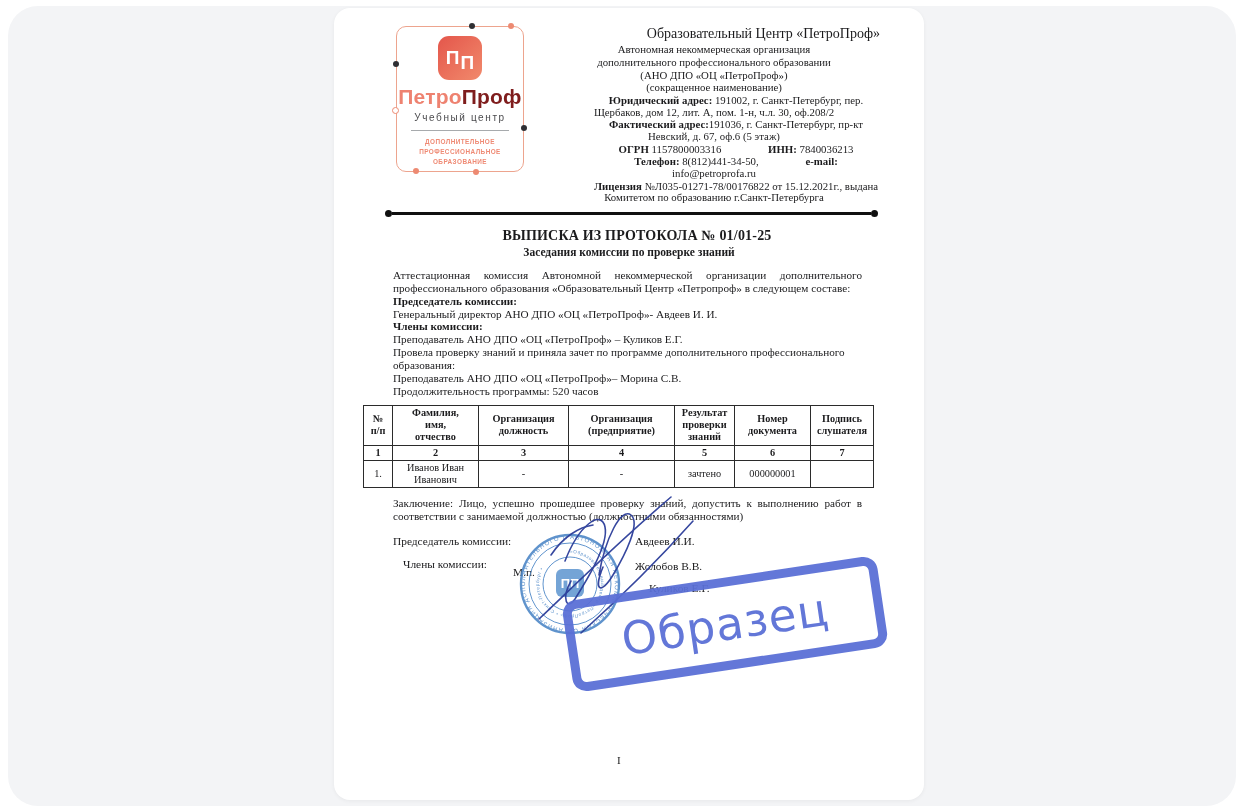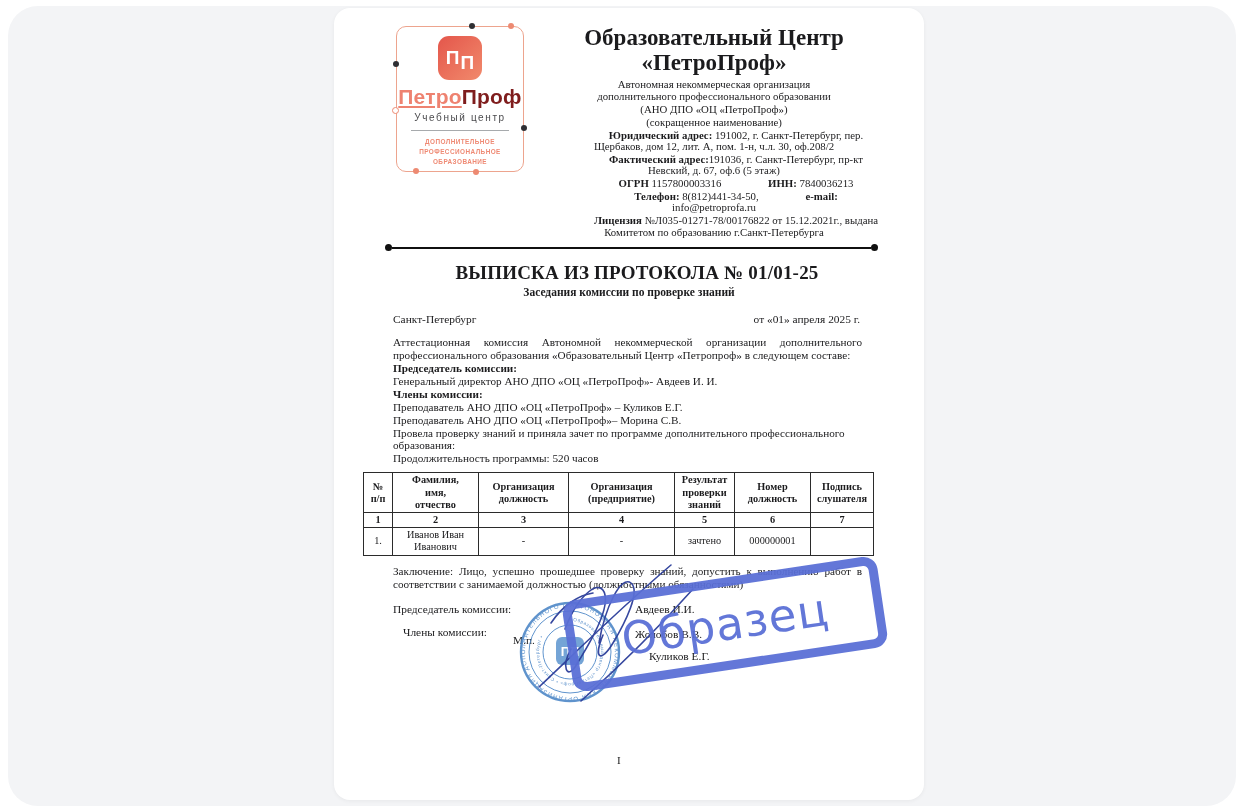--- a/index.html
+++ b/index.html
@@ -28,38 +28,38 @@
   .d3 { left: -4px; top: 34px; } .d4 { left: -5px; top: 80px; }
   .d5 { right: -4px; top: 98px; } .d6 { left: 60%; bottom: -4px; }
   .d7 { left: 16px; bottom: -3px; width: 4px; height: 4px; }
 
   .logo-icon { width: 44px; height: 44px; margin: 0 auto 5px;
                background: linear-gradient(135deg, #e4564b, #f18a6c);
                border-radius: 11px; color: #fff; font-weight: 700; font-size: 19px;
                display: flex; align-items: center; justify-content: center; gap: 1px; }
   .logo-icon .p2 { transform: translateY(5px); }
   .logo-title { font-size: 21px; font-weight: 700; letter-spacing: .2px; }
-  .logo-title .c1 { color: #ee8270; text-decoration: underline; } .logo-title .c2 { color: #7f1d1d; }
+  .logo-title .c1 { color: #ee8270; } .logo-title .c2 { color: #7f1d1d; }
   .logo-sub { font-size: 10px; color: #4b4b4e; letter-spacing: 1.6px; margin-top: 3px; }
   .logo-line { width: 78%; height: 1px; background: #a7aaad; margin: 7px auto 6px; }
   .logo-tag { font-size: 6.4px; font-weight: 700; color: #ef8a74;
               letter-spacing: .45px; line-height: 1.55; }
 
   .org-info { flex: 1; text-align: center; font-size: 10.8px; line-height: 1.07; }
   .org-info > div { margin-bottom: 1.2px; }
-  .org-title { font-size: 23px; font-weight: 700; line-height: 1.08; margin-bottom: 3px !important; }
+  .org-title { font-size: 14px; font-weight: 400; line-height: 1.08; margin-bottom: 3px !important; text-align: right; }
   .org-info b { font-weight: 700; padding-left: 44px; }
 
   
   .divider { display: flex; align-items: center; margin: 5px 46px 0 51px; }
   .divider .dd { width: 7px; height: 7px; border-radius: 50%; background: #101010; flex: none; }
   .divider .dl { flex: 1; height: 2.4px; background: #101010; }
 
   
-  .p-title { text-align: center; font-weight: 700; font-size: 19px; margin-top: 11px; letter-spacing: .2px; padding-left: 16px; }
+  .p-title { text-align: center; font-weight: 700; font-size: 14px; margin-top: 11px; letter-spacing: .2px; padding-left: 16px; }
   .p-subtitle { text-align: center; font-weight: 700; font-size: 11.5px; margin-top: 2px; }
 
   .city-date { display: flex; justify-content: space-between; padding: 0 64px 0 59px;
                margin-top: 15px; font-size: 11.4px; }
 
   
   .body-text { padding: 0 62px 0 59px; margin-top: 11px; font-size: 11.2px; line-height: 1.15; }
   .body-text p { margin: 0; }
   .just { text-align: justify; }
   .b { font-weight: 700; }
@@ -150,33 +150,29 @@
 
     <div class="divider">
       <span class="dd"></span>
       <span class="dl"></span>
       <span class="dd"></span>
     </div>
 
     <div class="p-title">ВЫПИСКА ИЗ ПРОТОКОЛА № 01/01-25</div>
     <div class="p-subtitle">Заседания комиссии по проверке знаний</div>
 
-    <div class="city-date">
-      <span>Санкт-Петербург</span>
-      <span>от «01» апреля 2025 г.</span>
-    </div>
 
     <div class="body-text">
       <p class="just">Аттестационная комиссия Автономной некоммерческой организации дополнительного профессионального образования «Образовательный Центр «Петропроф» в следующем составе:</p>
       <p class="b">Председатель комиссии:</p>
       <p>Генеральный директор АНО ДПО «ОЦ «ПетроПроф»- Авдеев И. И.</p>
       <p class="b">Члены комиссии:</p>
       <p>Преподаватель АНО ДПО «ОЦ «ПетроПроф» – Куликов Е.Г.</p>
+      <p>Провела проверку знаний и приняла зачет по программе дополнительного профессионального образования:</p>
       <p>Преподаватель АНО ДПО «ОЦ «ПетроПроф»– Морина С.В.</p>
-      <p>Провела проверку знаний и приняла зачет по программе дополнительного профессионального образования:</p>
       <p>Продолжительность программы: 520 часов</p>
     </div>
 
     <div class="tbl-wrap">
       <table>
         <colgroup>
           <col style="width:29px">
             <col style="width:86px">
             <col style="width:90px">
           <col style="width:106px">
@@ -192,21 +188,21 @@
 имя,
 отчество</td>
           <td>Организация
 должность</td>
           <td>Организация
 (предприятие)</td>
           <td>Результат
 проверки
 знаний</td>
           <td>Номер
-должность</td>
+документа</td>
           <td>Подпись
 слушателя</td>
         </tr>
         <tr class="nums">
           <td>1</td>
           <td>2</td>
           <td>3</td>
           <td>4</td>
           <td>5</td>
           <td>6</td>

